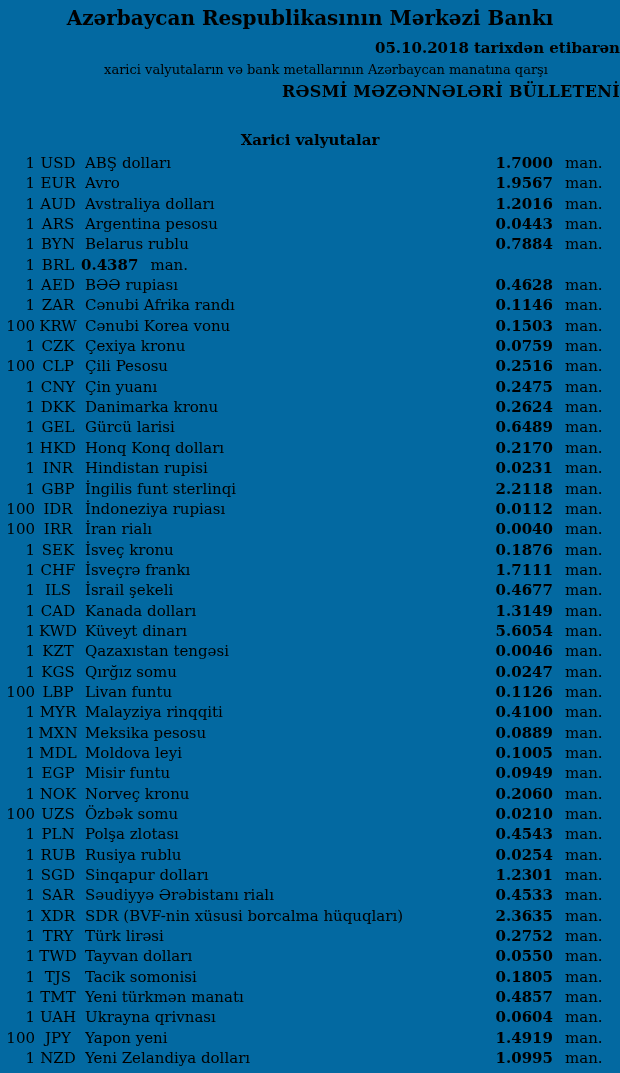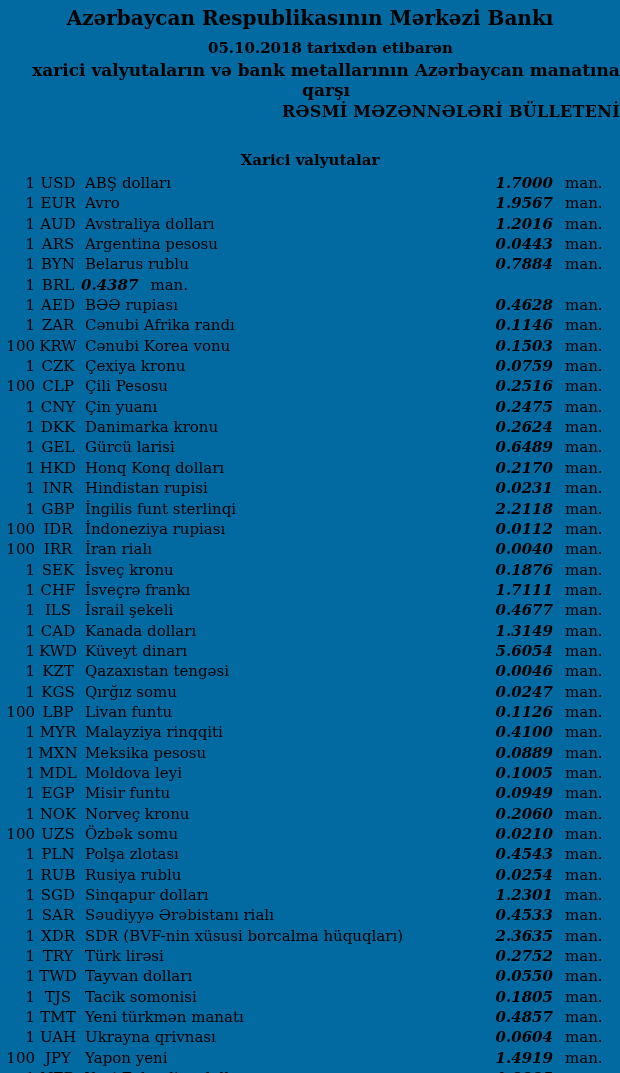--- a/index.html
+++ b/index.html
@@ -18,32 +18,32 @@
     box-sizing: border-box;
     padding-top: 5px;
   }
   .hdr-title {
     text-align: center;
     font-weight: bold;
     font-size: 20px;
     line-height: 27px;
   }
   .hdr-date {
-    text-align: center;
+    text-align: right;
     font-weight: bold;
     font-size: 15px;
     line-height: 20px;
     margin-top: 6px;
     padding-left: 41px;
   }
   .hdr-date .date-val { margin-right: 5px; }
   .hdr-sub {
     text-align: center;
-    font-weight: bold;
-    font-size: 17px;
+    font-weight: normal;
+    font-size: 13px;
     line-height: 20px;
     margin-top: 2px;
     padding-left: 32px;
   }
   .hdr-bulletin {
     text-align: right;
     font-weight: bold;
     font-size: 16px;
     line-height: 20px;
     margin-top: 2px;
@@ -83,21 +83,20 @@
     flex: 1 1 auto;
     margin-left: 4px;
     text-align: left;
     white-space: nowrap;
     overflow: hidden;
   }
   .col-rate {
     flex: 0 0 auto;
     text-align: right;
     font-weight: bold;
-    font-style: italic;
   }
   .col-unit {
     width: 33px;
     flex: 0 0 33px;
     margin-left: 12px;
     text-align: left;
   }
 </style>
 </head>
 <body>

